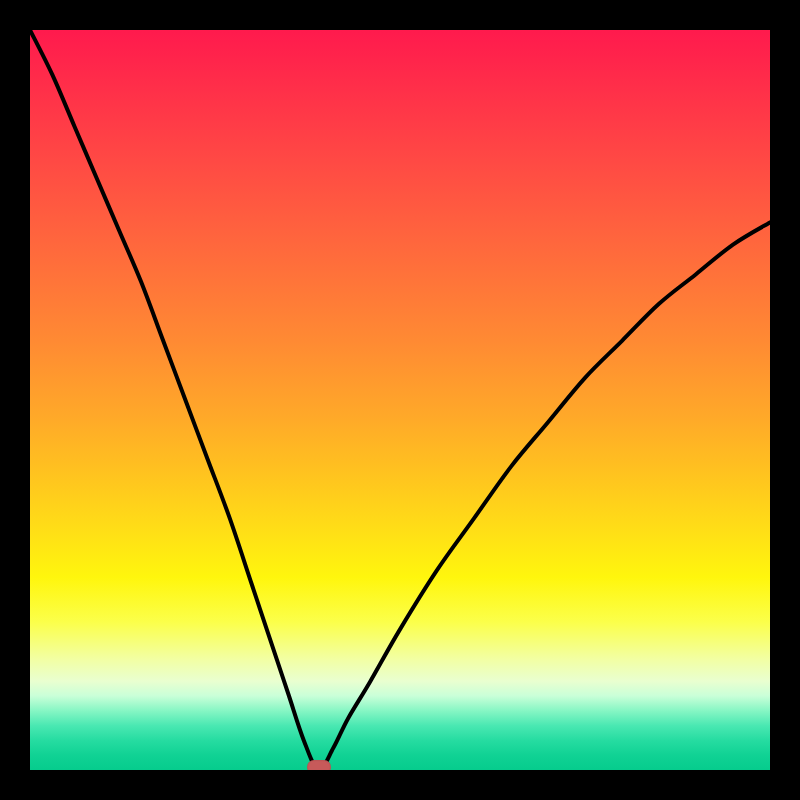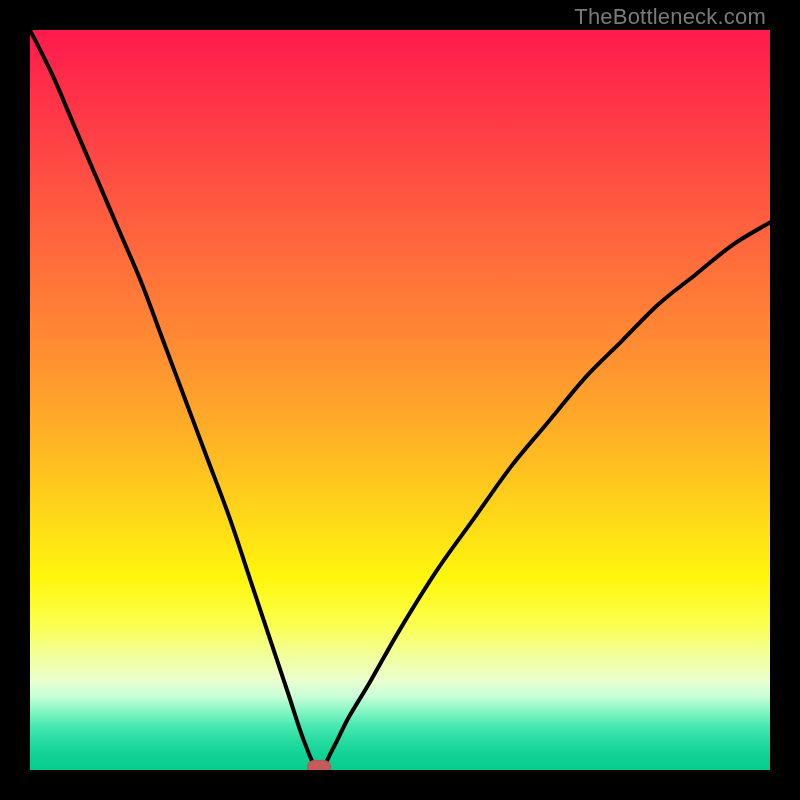--- a/index.html
+++ b/index.html
@@ -69,20 +69,19 @@
     height: 14px;
     border-radius: 7px;
     background: #c75a5a;
     box-shadow: inset 0 0 2px rgba(0,0,0,0.2);
   }
 </style>
 </head>
 <body>
 
 <div class="frame">
-  <div class="watermark">TheBottleneck.com</div>
   <div class="plot-area">
     <svg class="curve" viewBox="0 0 740 740" preserveAspectRatio="none">
       <path id="curve-path" fill="none" stroke-width="4" stroke-linejoin="round" stroke-linecap="round" stroke="#000000" d="M 0.0 0.0 C 3.7 7.4, 14.8 28.4, 22.2 44.4 C 29.6 60.4, 37.0 78.9, 44.4 96.2 C 51.8 113.5, 59.2 130.7, 66.6 148.0 C 74.0 165.3, 81.4 182.5, 88.8 199.8 C 96.2 217.1, 103.6 233.1, 111.0 251.6 C 118.4 270.1, 125.8 291.1, 133.2 310.8 C 140.6 330.5, 148.0 350.3, 155.4 370.0 C 162.8 389.7, 170.2 409.5, 177.6 429.2 C 185.0 448.9, 192.4 467.4, 199.8 488.4 C 207.2 509.4, 214.6 532.8, 222.0 555.0 C 229.4 577.2, 238.0 603.1, 244.2 621.6 C 250.4 640.1, 254.1 651.2, 259.0 666.0 C 263.9 680.8, 268.9 698.1, 273.8 710.4 C 278.7 722.7, 283.7 738.8, 288.6 740.0 C 293.5 741.2, 298.5 726.4, 303.4 717.8 C 308.3 709.2, 312.0 699.3, 318.2 688.2 C 324.4 677.1, 331.8 666.0, 340.4 651.2 C 349.0 636.4, 358.9 617.9, 370.0 599.4 C 381.1 580.9, 394.7 558.7, 407.0 540.2 C 419.3 521.7, 431.7 505.7, 444.0 488.4 C 456.3 471.1, 468.7 452.6, 481.0 436.6 C 493.3 420.6, 505.7 407.0, 518.0 392.2 C 530.3 377.4, 542.7 361.4, 555.0 347.8 C 567.3 334.2, 579.7 323.1, 592.0 310.8 C 604.3 298.5, 616.7 284.9, 629.0 273.8 C 641.3 262.7, 653.7 254.1, 666.0 244.2 C 678.3 234.3, 690.7 223.2, 703.0 214.6 C 715.3 206.0, 733.8 196.1, 740.0 192.4"></path>
     </svg>
     <div id="min-marker" class="marker" style="left: 276.6px; top: 730px; background: rgb(199, 90, 90);"></div>
   </div>
 </div>
 
 </body></html>

